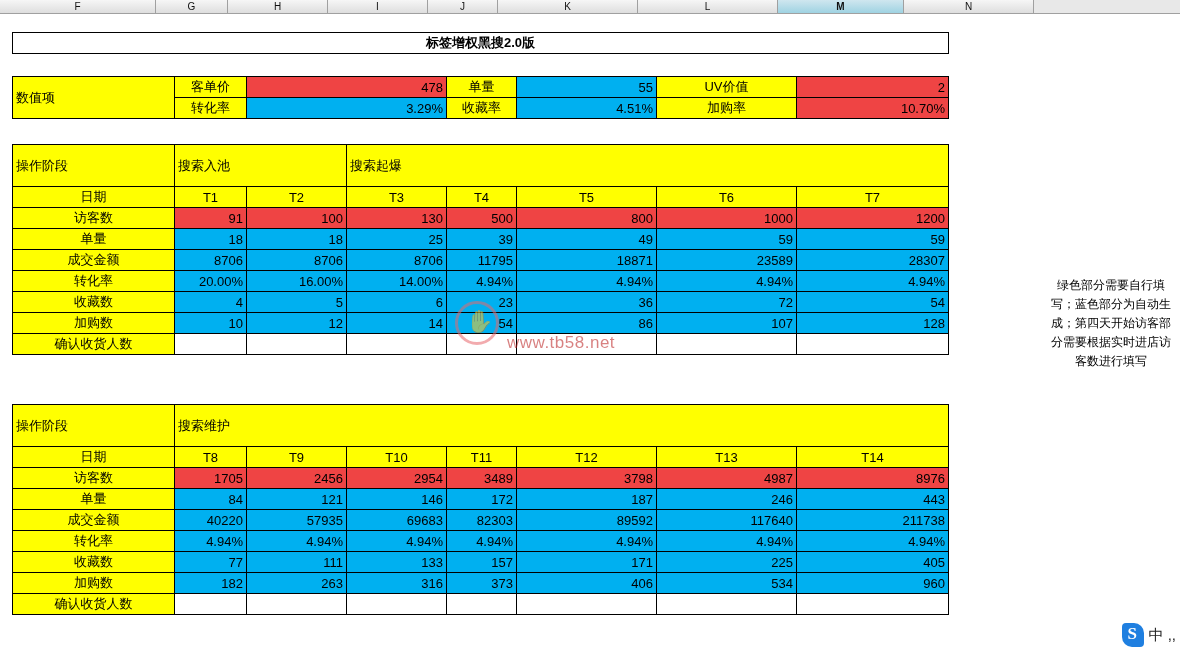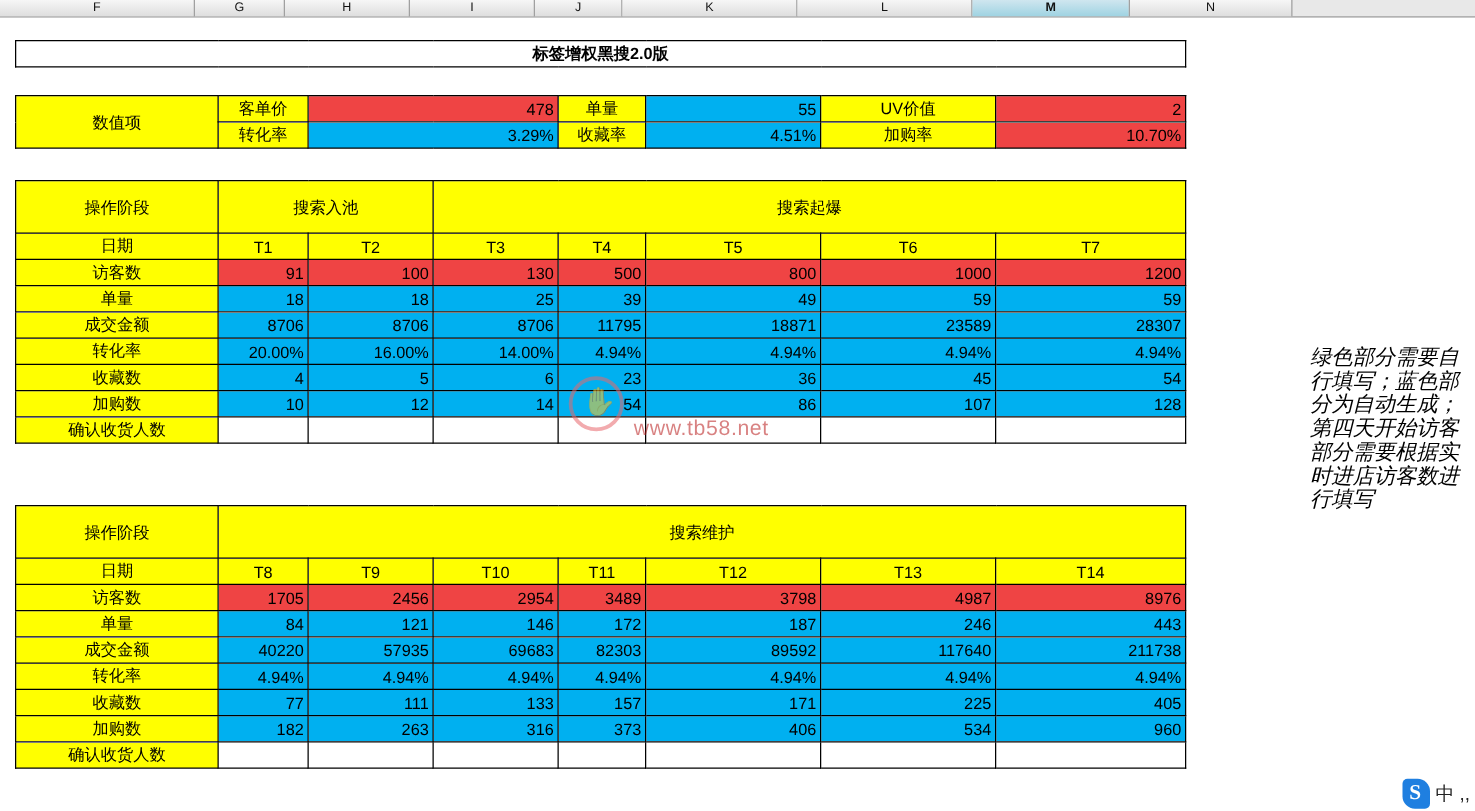--- a/index.html
+++ b/index.html
@@ -62,42 +62,41 @@
     white-space: nowrap;
     overflow: hidden;
     color: #000;
   }
   .yellow { background: #ffff00; }
   .blue   { background: #00b0f0; }
   .green  { background: #ef4444; }
   .white  { background: #ffffff; }
   .r { text-align: right; }
   .l { text-align: center; }
-  .c { text-align: center; }
+  .c { text-align: left; }
   
   .title-cell {
     font-size: 28px;
     font-weight: bold;
     text-align: center;
     height: 46px;
     border: 1px solid #000;
     background: #ffffff;
     color: #000;
   }
   
   .sidenote {
     position: absolute;
     left: 1048px;
     top: 262px;
     width: 126px;
-    font-size: 17px;
+    font-size: 12px;
     line-height: 19px;
     color: #000;
-    text-align: left;
-    font-style: italic;
+    text-align: center;
   }
   
   .wm {
     position: absolute;
     left: 455px;
     top: 285px;
     width: 260px;
     height: 60px;
     pointer-events: none;
     opacity: .55;
@@ -302,21 +301,21 @@
         <td class="blue r">4.94%</td>
       </tr>
 
       <tr>
         <td class="yellow l">收藏数</td>
         <td class="blue r">4</td>
         <td class="blue r">5</td>
         <td class="blue r">6</td>
         <td class="blue r">23</td>
         <td class="blue r">36</td>
-        <td class="blue r">45</td>
+        <td class="blue r">72</td>
         <td class="blue r">54</td>
       </tr>
 
       <tr>
         <td class="yellow l">加购数</td>
         <td class="blue r">10</td>
         <td class="blue r">12</td>
         <td class="blue r">14</td>
         <td class="blue r">54</td>
         <td class="blue r">86</td>

